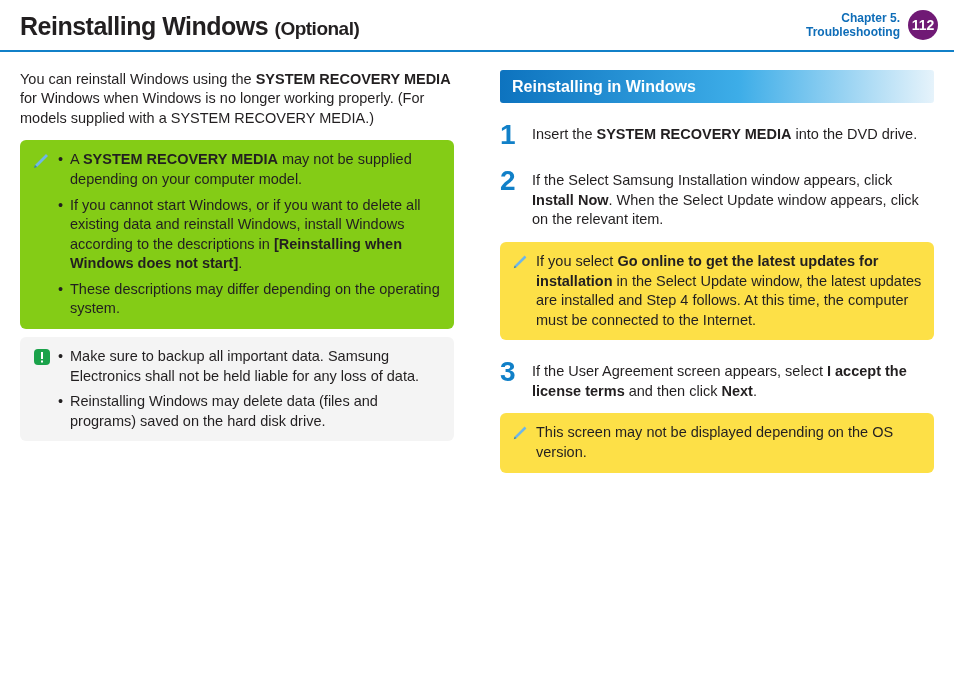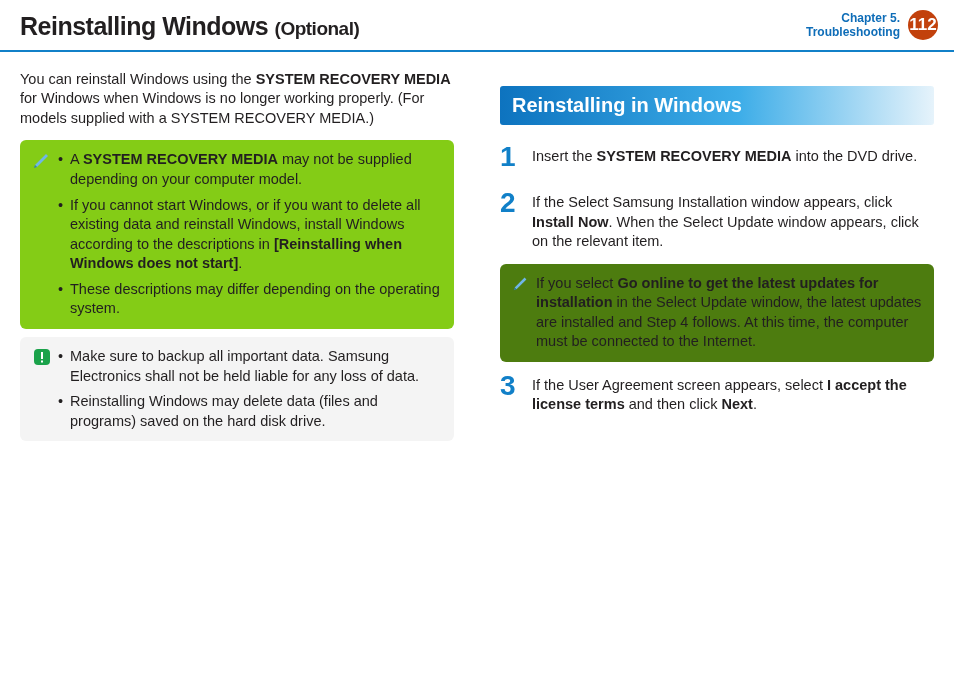--- a/index.html
+++ b/index.html
@@ -23,29 +23,28 @@
   .title {
     font-weight: 700;
     font-size: 25px;
     letter-spacing: -0.5px;
   }
   .title .opt { font-size: 19px; font-weight: 700; margin-top: 30px; }
   .chapinfo { text-align: right; display: flex; align-items: center; gap: 8px; }
   .chapinfo .labels { color: #0e6db8; font-weight: 700; font-size: 12px; line-height: 1.2; }
   .pagecircle {
     width: 30px; height: 30px; border-radius: 50%;
-    background: #c2410c; color: #fff; font-weight: 700;
+    background: #701a75; color: #fff; font-weight: 700;
     display: flex; align-items: center; justify-content: center;
-    font-size: 17px;
+    font-size: 14px;
   }
   .columns {
     display: flex;
     padding: 18px 20px 0 20px;
     gap: 46px;
-    align-items: center;
   }
   .col { flex: 1; min-width: 0; }
   .intro { margin-bottom: 12px; }
   .notebox, .warnbox {
     border-radius: 6px;
     padding: 10px 12px 10px 12px;
     margin-bottom: 8px;
     display: flex;
     gap: 6px;
     align-items: flex-start;
@@ -56,36 +55,36 @@
   .notebox li, .warnbox li { position: relative; padding-left: 12px; margin-bottom: 6px; }
   .notebox li:last-child, .warnbox li:last-child { margin-bottom: 0; }
   .notebox li::before, .warnbox li::before {
     content: "•"; position: absolute; left: 0; top: 0;
   }
   .noteicon svg, .warnicon svg { display: block; }
   .section-bar {
     background: linear-gradient(90deg, #0d73bf 0%, #3dade8 55%, #e6f3fb 100%);
     color: #fff;
     font-weight: 700;
-    font-size: 20px;
+    font-size: 16px;
     padding: 6px 12px;
     border-radius: 3px;
     margin-bottom: 18px;
   }
   .step { display: flex; gap: 12px; margin-bottom: 18px; }
   .stepnum {
     color: #1180c8; font-weight: 700; font-size: 28px; line-height: 1;
     min-width: 20px;
   }
   .steptext { padding-top: 4px; }
   .smallnote {
-    background: #4d7c0f;
+    background: #fde047;
     border-radius: 6px;
     padding: 10px 12px;
-    margin: -6px 0 10px 0;
+    margin: -6px 0 18px 0;
     display: flex; gap: 6px; align-items: flex-start;
   }
   b { font-weight: 700; }
 </style>
 </head>
 <body>
 
 <div class="header">
   <div class="title">
     <span>Reinstalling Windows</span>
@@ -169,15 +168,24 @@
       </div>
     </div>
 
     <div class="step">
       <div class="stepnum">3</div>
       <div class="steptext">
         <span>If the User Agreement screen appears, select </span><b>I accept the license terms</b><span> and then click </span><b>Next</b><span>.</span>
       </div>
     </div>
 
+    <div class="smallnote">
+      <span class="noteicon">
+        <svg width="18" height="18" viewBox="0 0 20 20">
+            <path d="M3 15 L14 4 L16 6 L5 17 Z" fill="#6fb6e8"></path>
+            <path d="M3 15 L5 17 L2 18 Z" fill="#2e7fb8"></path>
+          </svg>
+      </span>
+      <div>This screen may not be displayed depending on the OS version.</div>
+    </div>
   </div>
 
 </div>
 
 </body></html>

